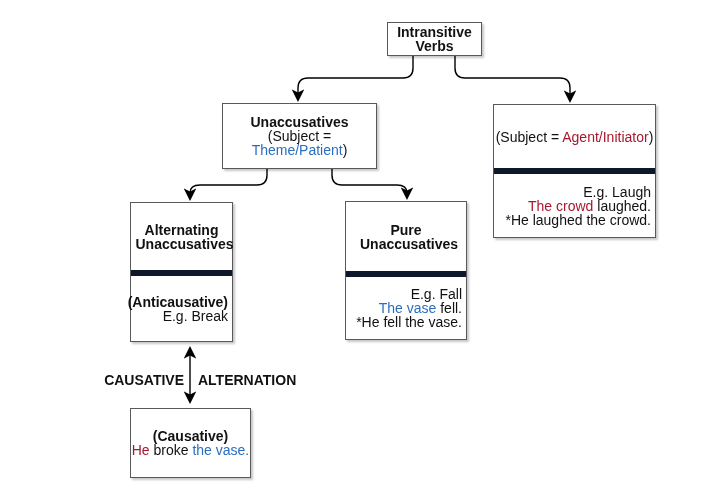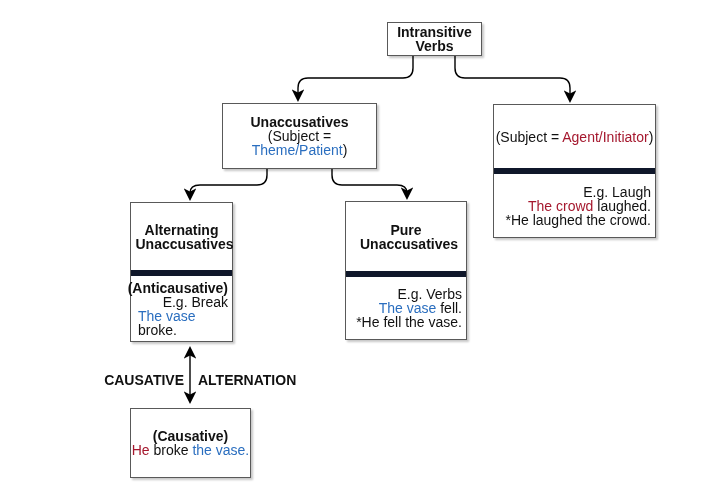--- a/index.html
+++ b/index.html
@@ -52,30 +52,29 @@
     </div>
   </div>
 
   <div class="node" style="left:130px;top:202px;width:103px;height:140px;">
     <div class="sect ctr" style="flex:0 0 67px;">
       <div class="bold wrap-narrow">Alternating Unaccusatives</div>
     </div>
     <div class="sect divided bodytext">
       <div class="bold ctr">(Anticausative)</div>
       <div>E.g. Break</div>
-      <div><span class="blue">The vase</span><span> broke.</span></div>
     </div>
   </div>
 
   <div class="node" style="left:345px;top:201px;width:122px;height:139px;">
     <div class="sect ctr" style="flex:0 0 69px;">
       <div class="bold wrap-narrow">Pure Unaccusatives</div>
     </div>
     <div class="sect divided bodytext">
-      <div>E.g. Verbs</div>
+      <div>E.g. Fall</div>
       <div><span class="blue">The vase</span><span> fell.</span></div>
       <div>*He fell the vase.</div>
     </div>
   </div>
 
   <div class="node" style="left:130px;top:408px;width:121px;height:70px;">
     <div class="sect ctr">
       <div class="bold">(Causative)</div>
       <div><span class="red">He</span><span style="white-space:pre;"> broke </span><span class="blue">the vase.</span></div>
     </div>

